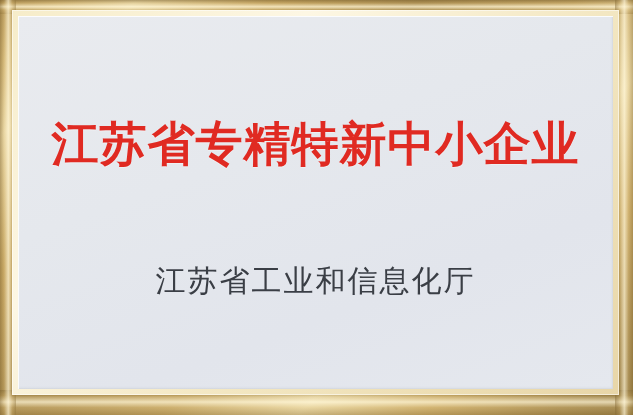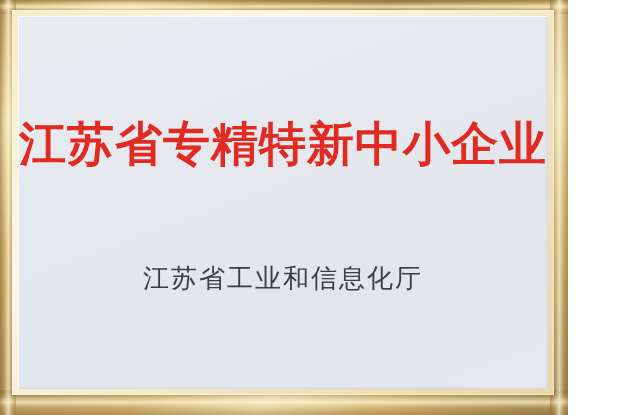--- a/index.html
+++ b/index.html
@@ -3,21 +3,21 @@
 <meta charset="utf-8">
 <style>
   html, body {
     margin: 0;
     padding: 0;
     background: #ffffff;
   }
 
   #plaque-root {
     position: relative;
-    width: 568px;
+    width: 633px;
     height: 415px;
     overflow: hidden;
     font-family: "DejaVu Sans", "Liberation Sans", sans-serif;
   }
 
   
   .frame-outer {
     position: absolute;
     inset: 0;
     background:
@@ -128,21 +128,21 @@
     margin: 0;
     padding: 0;
     position: absolute;
     left: 0;
     right: 0;
     top: 248px;
     text-align: center;
     color: #3a3e45;
     font-family: "DejaVu Sans", "Liberation Sans", sans-serif;
     font-weight: normal;
-    font-size: 26px;
+    font-size: 30px;
     line-height: 1.15;
     letter-spacing: 2px;
     white-space: nowrap;
   }
 </style>
 </head>
 <body>
 
 <div id="plaque-root">
 

